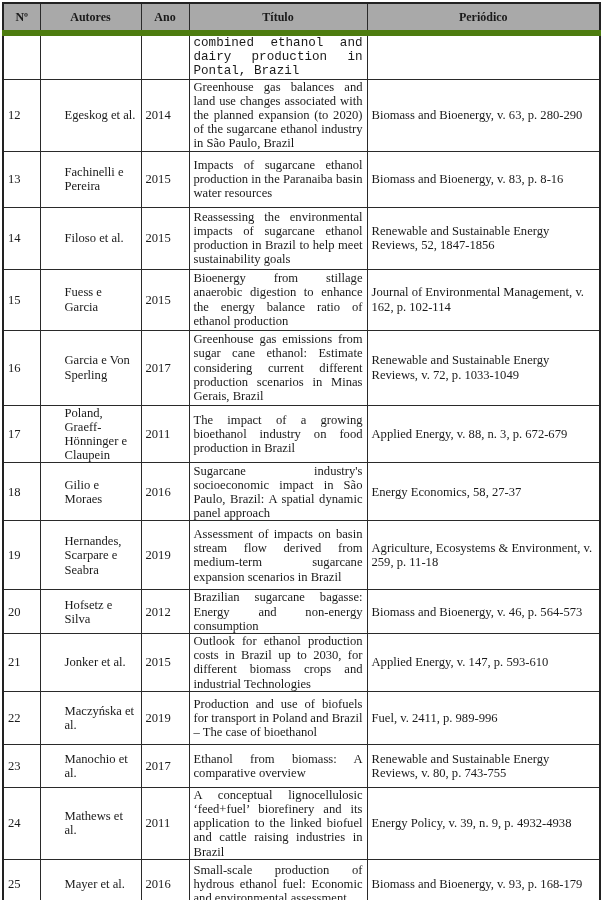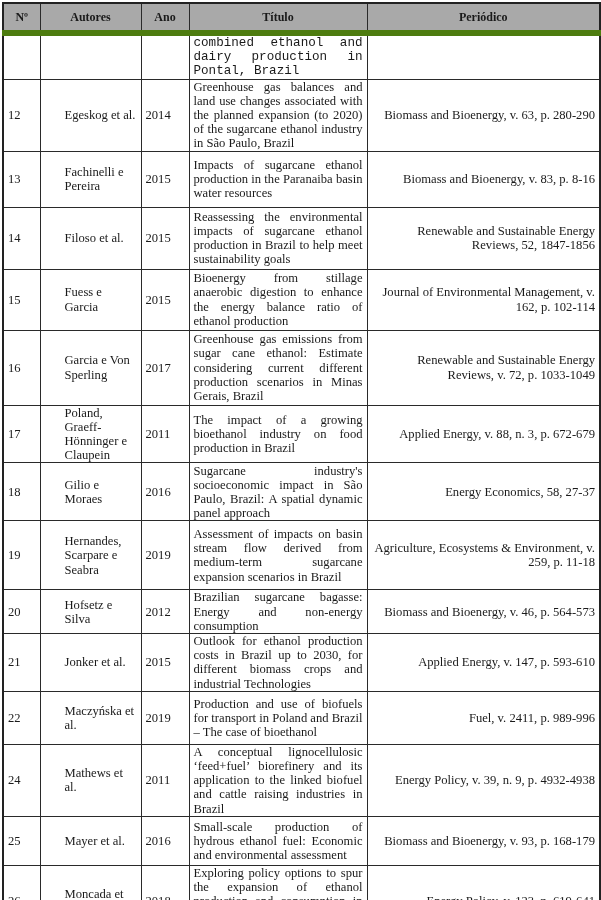--- a/index.html
+++ b/index.html
@@ -26,21 +26,21 @@
     margin-top: 28px;
   }
   col.c-num { width: 37px; }
   col.c-aut { width: 101px; }
   col.c-ano { width: 48px; }
   col.c-tit { width: 178px; }
   col.c-per { width: 233px; }
   td.num { text-align: left; }
   td.ano { text-align: left; }
   td.tit { text-align: justify; text-align-last: left; }
-  td.per { text-align: right; }
+  td.per { text-align: left; }
   td.aut { text-align: left; padding-left: 24px; }
 </style>
 </head>
 <body>
 
 <table>
   <colgroup>
     <col class="c-num">
       <col class="c-aut">
       <col class="c-ano">
@@ -134,20 +134,27 @@
         <td class="tit">Outlook for ethanol production costs in Brazil up to 2030, for different biomass crops and industrial Technologies</td>
         <td class="per">Applied Energy, v. 147, p. 593-610</td>
       </tr>
       <tr style="height: 53px;">
         <td class="num">22</td>
         <td class="aut">Maczyńska et al.</td>
         <td class="ano">2019</td>
         <td class="tit">Production and use of biofuels for transport in Poland and Brazil – The case of bioethanol</td>
         <td class="per">Fuel, v. 2411, p. 989-996</td>
       </tr>
+      <tr style="height: 43px;">
+        <td class="num">23</td>
+        <td class="aut">Manochio et al.</td>
+        <td class="ano">2017</td>
+        <td class="tit">Ethanol from biomass: A comparative overview</td>
+        <td class="per">Renewable and Sustainable Energy Reviews, v. 80, p. 743-755</td>
+      </tr>
       <tr style="height: 58px;">
         <td class="num">24</td>
         <td class="aut">Mathews et al.</td>
         <td class="ano">2011</td>
         <td class="tit">A conceptual lignocellulosic ‘feed+fuel’ biorefinery and its application to the linked biofuel and cattle raising industries in Brazil</td>
         <td class="per">Energy Policy, v. 39, n. 9, p. 4932-4938</td>
       </tr>
       <tr style="height: 49px;">
         <td class="num">25</td>
         <td class="aut">Mayer et al.</td>

